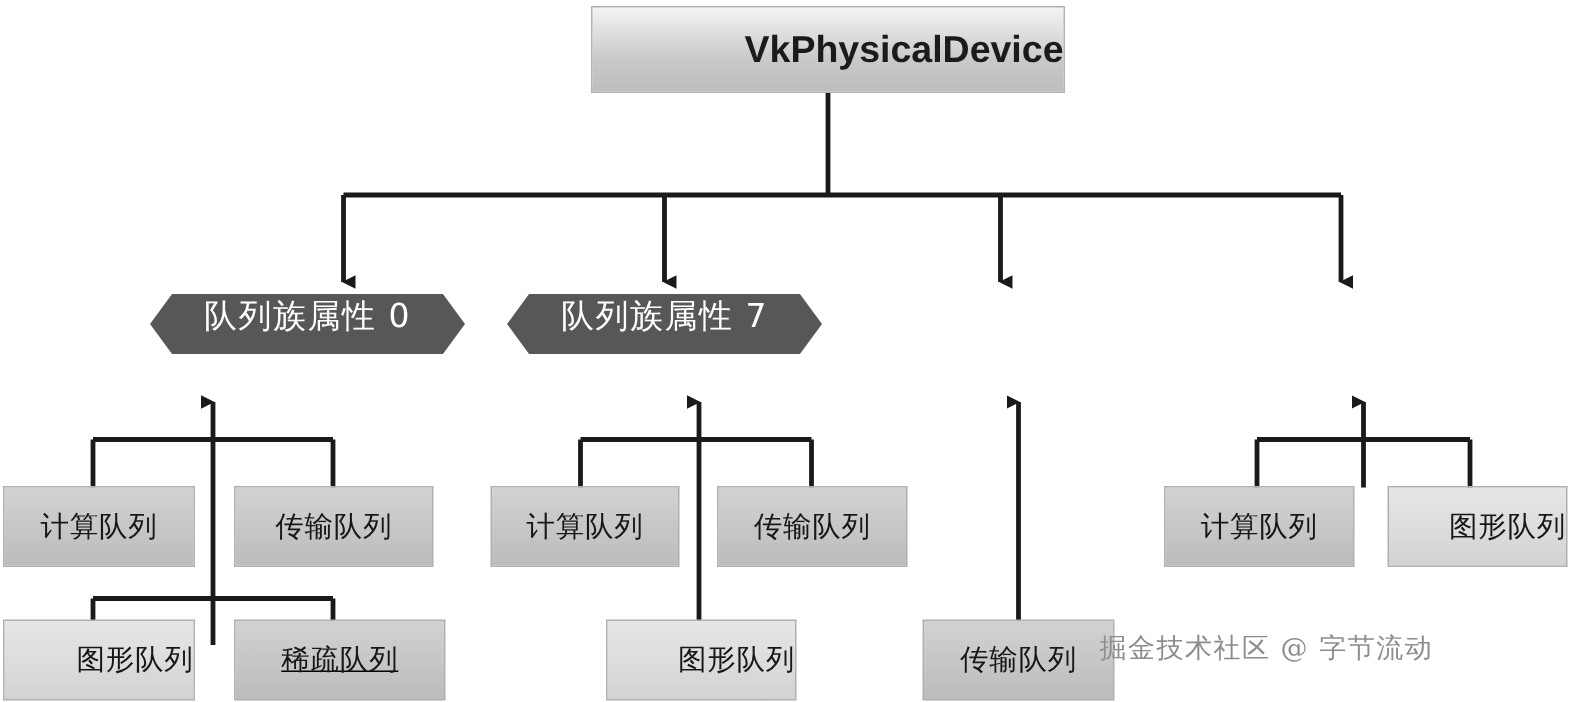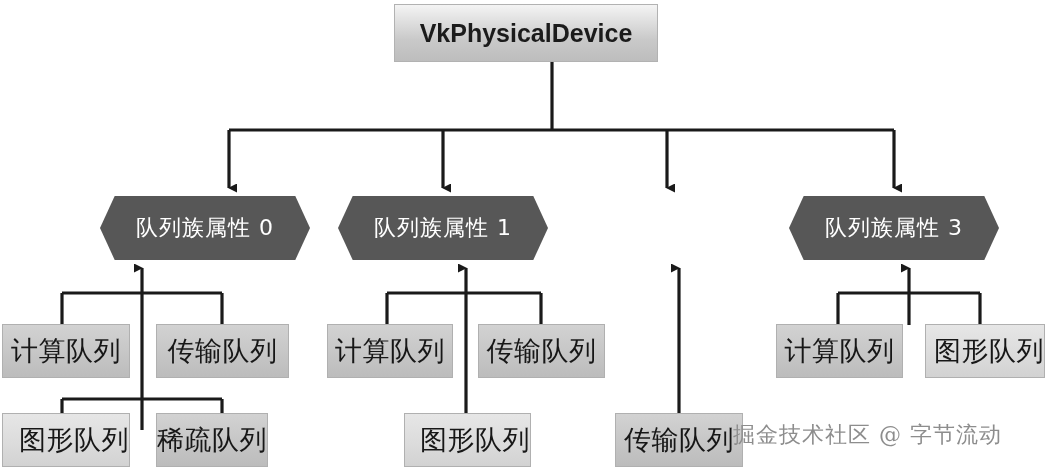--- a/index.html
+++ b/index.html
@@ -25,47 +25,47 @@
     width: 1046px;
     height: 468px;
     pointer-events: none;
   }
 
   
   .root-node {
     position: absolute;
     left: 394px;
     top: 4px;
-    width: 264px;
+    width: 316px;
     height: 58px;
     background: linear-gradient(to bottom, #f4f4f4 0%, #e3e3e3 24%, #c9c9c9 62%, #bdbdbd 100%);
     border: 1px solid #b2b2b2;
     box-sizing: border-box;
     display: flex;
     align-items: center;
-    justify-content: center;
+    justify-content: flex-end;
   }
   .root-label {
     font-family: "Liberation Sans", "DejaVu Sans", sans-serif;
     font-size: 25px;
     font-weight: bold;
     color: #1b1b1b;
     letter-spacing: 0px;
     white-space: nowrap;
   }
 
   
   .hex {
     position: absolute;
-    height: 64px;
+    height: 40px;
     background: #575757;
     -webkit-clip-path: polygon(7% 0%, 93% 0%, 100% 50%, 93% 100%, 7% 100%, 0% 50%);
     clip-path: polygon(7% 0%, 93% 0%, 100% 50%, 93% 100%, 7% 100%, 0% 50%);
     display: flex;
-    align-items: center;
+    align-items: flex-start;
     justify-content: center;
   }
   .hex-label {
     font-family: "DejaVu Sans", "Liberation Sans", sans-serif;
     font-size: 22px;
     color: #ffffff;
     white-space: nowrap;
     letter-spacing: 1px;
   }
 
@@ -81,33 +81,33 @@
   }
   .qbox.tone-a {
     background: linear-gradient(to bottom, #d2d2d2 0%, #c6c6c6 55%, #bcbcbc 100%);
   }
   .qbox.tone-b {
     background: linear-gradient(to bottom, #e6e6e6 0%, #dcdcdc 55%, #d2d2d2 100%);
     justify-content: flex-end;
   }
   .qbox-label {
     font-family: "DejaVu Serif", "Liberation Serif", serif;
-    font-size: 27px;
+    font-size: 19px;
     color: #171717;
     white-space: nowrap;
     letter-spacing: 0.5px;
   }
 
   
   .watermark {
     position: absolute;
     left: 733px;
     top: 420px;
     font-family: "DejaVu Serif", "Liberation Serif", serif;
-    font-size: 22px;
+    font-size: 18px;
     color: #8d8d8d;
     white-space: nowrap;
     letter-spacing: 1px;
   }
 </style>
 </head>
 <body>
 
 <div id="canvas">
 
@@ -168,38 +168,35 @@
 
   <div class="root-node">
     <span class="root-label">VkPhysicalDevice</span>
   </div>
 
   <div class="hex" style="left:100px; top:196px; width:210px;">
     <span class="hex-label">队列族属性 0</span>
   </div>
 
   <div class="hex" style="left:338px; top:196px; width:210px;">
-    <span class="hex-label">队列族属性 1</span>
-  </div>
-
-
-  <div class="hex" style="left:789px; top:196px; width:210px;">
-    <span class="hex-label">队列族属性 3</span>
-  </div>
+    <span class="hex-label">队列族属性 7</span>
+  </div>
+
+
 
   <div class="qbox tone-a" style="left:2px; top:324px; width:128px;">
     <span class="qbox-label">计算队列</span>
   </div>
   <div class="qbox tone-a" style="left:156px; top:324px; width:133px;">
     <span class="qbox-label">传输队列</span>
   </div>
   <div class="qbox tone-b" style="left:2px; top:413px; width:128px;">
     <span class="qbox-label">图形队列</span>
   </div>
-  <div class="qbox tone-a" style="left:156px; top:413px; width:112px;">
+  <div class="qbox tone-a" style="left:156px; top:413px; width:141px;text-decoration:underline;">
     <span class="qbox-label">稀疏队列</span>
   </div>
 
   <div class="qbox tone-a" style="left:327px; top:324px; width:126px;">
     <span class="qbox-label">计算队列</span>
   </div>
   <div class="qbox tone-a" style="left:478px; top:324px; width:127px;">
     <span class="qbox-label">传输队列</span>
   </div>
   <div class="qbox tone-b" style="left:404px; top:413px; width:127px;">

